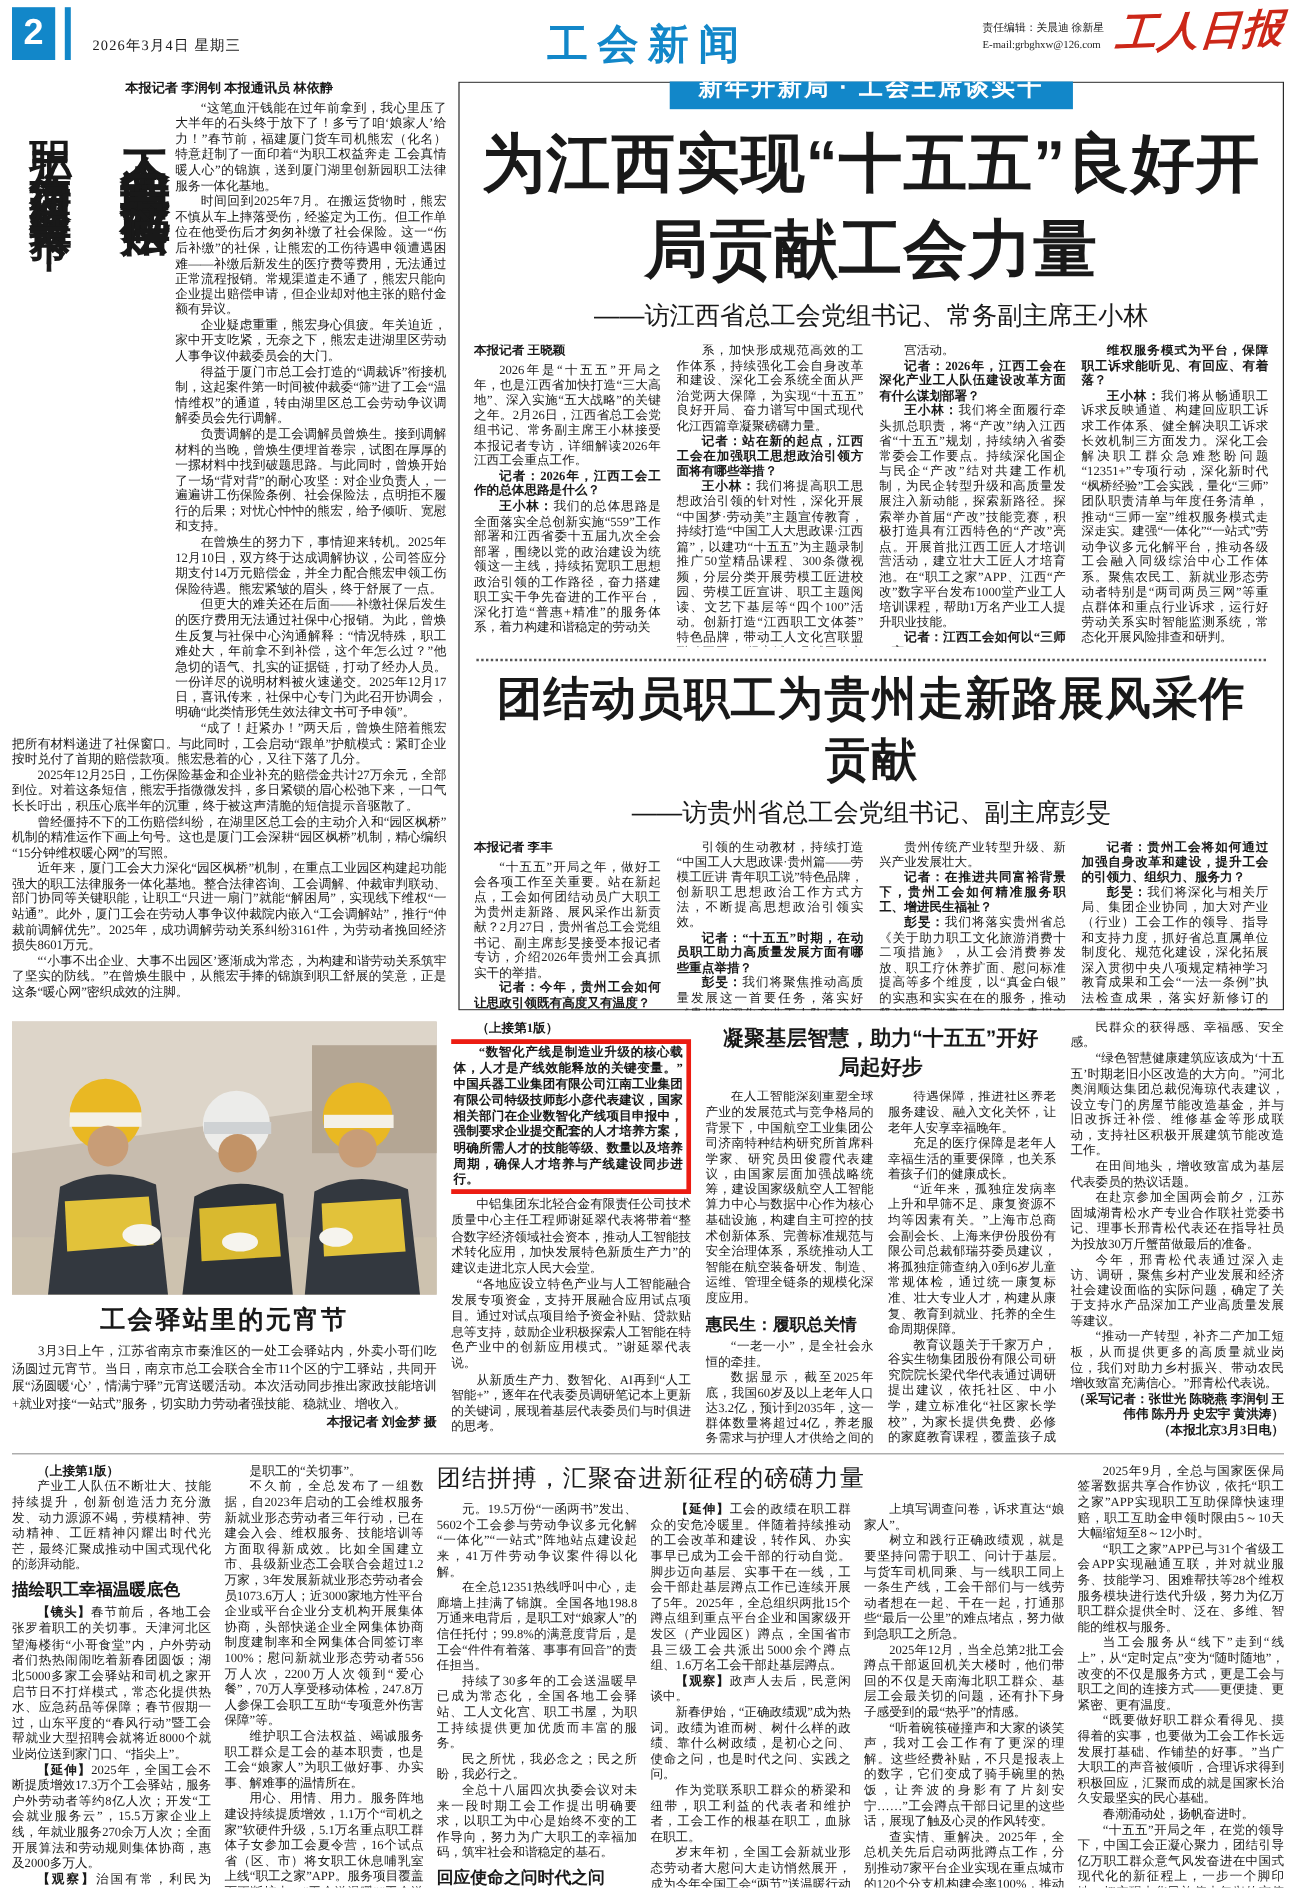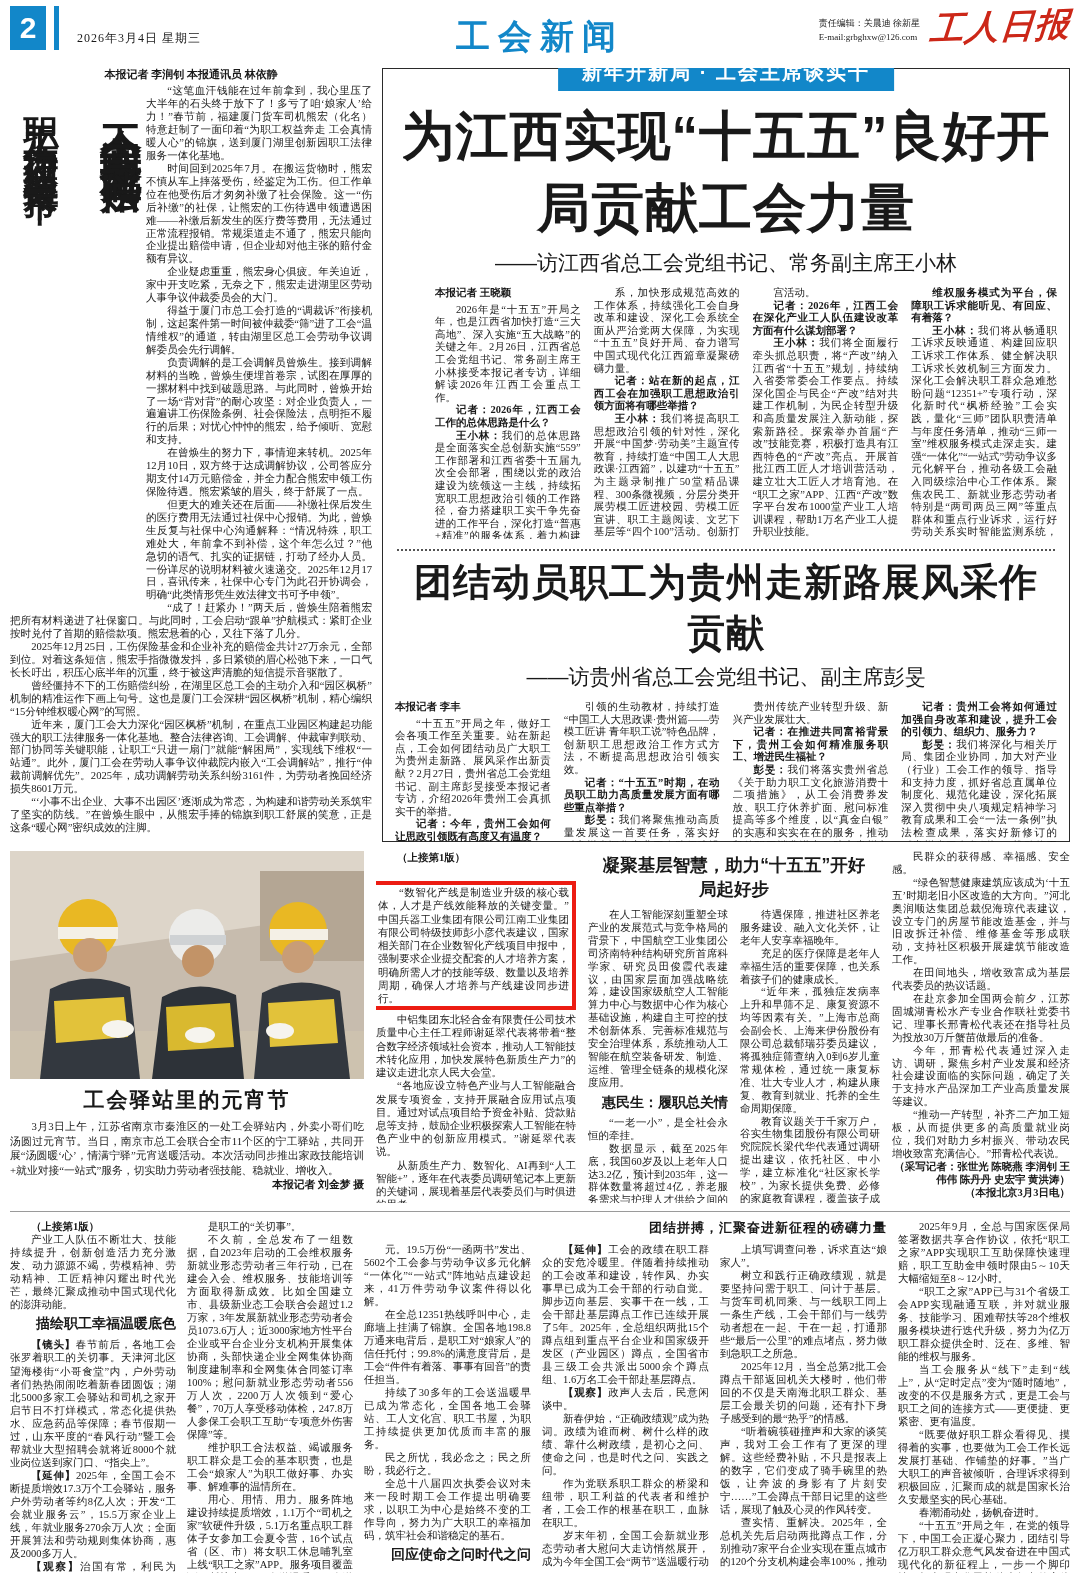--- a/index.html
+++ b/index.html
@@ -26,22 +26,22 @@
   .hdr-right{margin-left:auto;display:flex;align-items:flex-start;gap:10px;z-index:2;}
   .hdr-ed{font-size:9px;line-height:1.6;text-align:left;padding-top:10px;color:#222;}
   .masthead{font-family:"DejaVu Serif",serif;color:var(--masthead-red);font-weight:bold;
     font-size:34px;font-style:italic;transform:skewX(-6deg) rotate(-2deg);letter-spacing:1px;line-height:1.1;padding-top:2px;}
   
   .para{margin:0;text-indent:2em;text-align:justify;}
   .para b{font-weight:bold;}
   .q{font-weight:bold;}
   .byline{text-indent:0;font-weight:bold;margin-bottom:4px;}
   .credit{text-indent:0;text-align:right;font-weight:bold;}
-  .col-subhead{text-align:right;font-weight:900;font-size:14px;margin:5px 0;text-indent:0;
-    font-family:Liberation Mono, monospace;}
+  .col-subhead{text-align:left;font-weight:900;font-size:14px;margin:5px 0;text-indent:0;
+    font-family:Liberation Sans, sans-serif;}
   
   .row1{display:flex;margin-top:8px;height:774px;overflow:hidden;}
   .leftart{width:362px;flex:none;font-size:10.6px;line-height:1.22;overflow:hidden;}
   .leftart .byline{text-align:center;font-size:11px;}
   .vheads{float:left;width:136px;height:520px;display:flex;justify-content:space-between;
     padding:6px 4px 0 14px;font-family:"Liberation Sans","DejaVu Sans",sans-serif;}
   .vh{writing-mode:vertical-rl;text-orientation:upright;font-weight:900;line-height:1;}
   .vh.kicker{font-size:35px;letter-spacing:7px;}
   .vh.main{font-size:42px;letter-spacing:4px;}
   .rightbox{flex:1;margin-left:10px;border:1.5px solid #2a2a2a;position:relative;
@@ -49,48 +49,48 @@
   .banner{position:absolute;top:-15px;left:50%;transform:translateX(-50%);
     background:var(--brand-blue);color:#fff;font-family:"Liberation Sans",sans-serif;
     font-weight:bold;font-size:20px;letter-spacing:2px;padding:5px 24px;white-space:nowrap;}
   .bigtitle{text-align:center;font-family:"Liberation Sans","DejaVu Sans",sans-serif;
     font-weight:900;letter-spacing:1px;}
   .jx .bigtitle{font-size:53px;margin:10px 0 4px;}
   .gz .bigtitle{font-size:38px;margin:6px 0 4px;}
   .subtitle{text-align:center;font-size:21px;margin-bottom:10px;font-family:"Liberation Sans",sans-serif;}
   .cols4{display:flex;gap:13px;overflow:hidden;font-size:10.5px;line-height:1.2;}
   .cols4>div{flex:1;overflow:hidden;}
-  .jx .cols4{height:252px;margin-left:40px;}
+  .jx .cols4{height:252px;}
   .gz .cols4{height:255px;justify-content:center;}
   .dotted{border-top:2px dotted #555;margin:10px 2px 6px;}
   
   .row2{display:flex;gap:12px;margin-top:9px;height:352px;overflow:hidden;}
   .photoblk{width:354px;flex:none;}
   .photoblk svg{display:block;width:354px;height:228px;}
   .cap-title{text-align:center;font-family:"Liberation Sans",sans-serif;font-weight:900;
     font-size:21px;margin:7px 0 5px;letter-spacing:2px;}
   .cap-text{font-size:10.8px;line-height:1.35;text-align:justify;text-indent:2em;}
   .cap-credit{font-size:10.8px;text-align:right;font-weight:bold;margin-top:1px;}
   .midcol{width:200px;flex:none;font-size:10.5px;line-height:1.26;overflow:hidden;}
   .contnote{text-indent:2em;font-weight:bold;font-size:10.5px;}
-  .redbox{border:4px solid var(--annotation-red);padding:1px 3px;margin:17px 0 3px -5px;}
+  .redbox{border:4px solid var(--annotation-red);padding:1px 3px;margin:2px 0 3px -5px;font-weight:bold;}
   .wisdom{flex:1;display:flex;gap:12px;overflow:hidden;}
   .wisdom-main{flex:1.78;}
   .wisdom-title{text-align:center;font-family:"Liberation Sans",sans-serif;font-weight:900;
     font-size:17.5px;margin:2px 12px 8px;}
   .cols2{display:flex;gap:12px;font-size:10.5px;line-height:1.23;height:310px;overflow:hidden;}
   .cols2>div{flex:1;overflow:hidden;}
   .wisdom-right{width:178px;flex:none;font-size:10.5px;line-height:1.23;overflow:hidden;}
   
   .row3{display:flex;gap:11px;margin-top:8px;border-top:1px solid var(--rule);
     padding-top:8px;height:368px;overflow:hidden;font-size:10.5px;line-height:1.24;}
   .bcol{width:166px;flex:none;overflow:hidden;}
   .bcenter{flex:1;overflow:hidden;}
-  .bcenter-title{text-align:right;font-family:"Liberation Sans",sans-serif;font-weight:700;
-    font-size:13px;margin:0 0 7px;letter-spacing:1px;}
+  .bcenter-title{text-align:left;font-family:"Liberation Sans",sans-serif;font-weight:400;
+    font-size:20px;margin:0 0 7px;letter-spacing:1px;}
   .bcols3{display:flex;gap:11px;height:326px;overflow:hidden;}
   .bcols3>div{flex:1;overflow:hidden;}
   .bright{width:172px;flex:none;overflow:hidden;}
 </style>
 </head>
 <body>
 
 <header class="hdr">
   <div class="hdr-left">
     <div class="pgbox">2</div>

